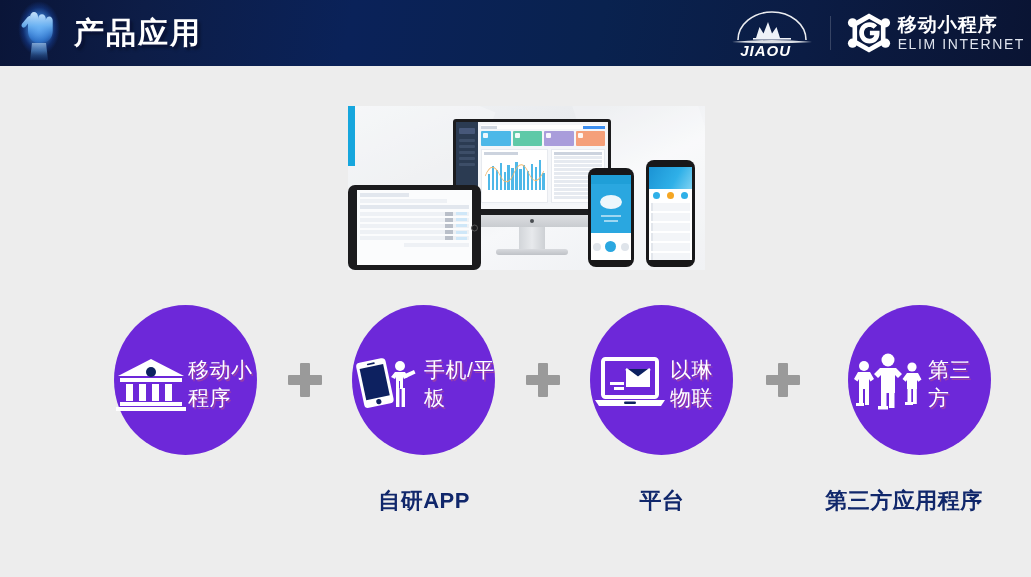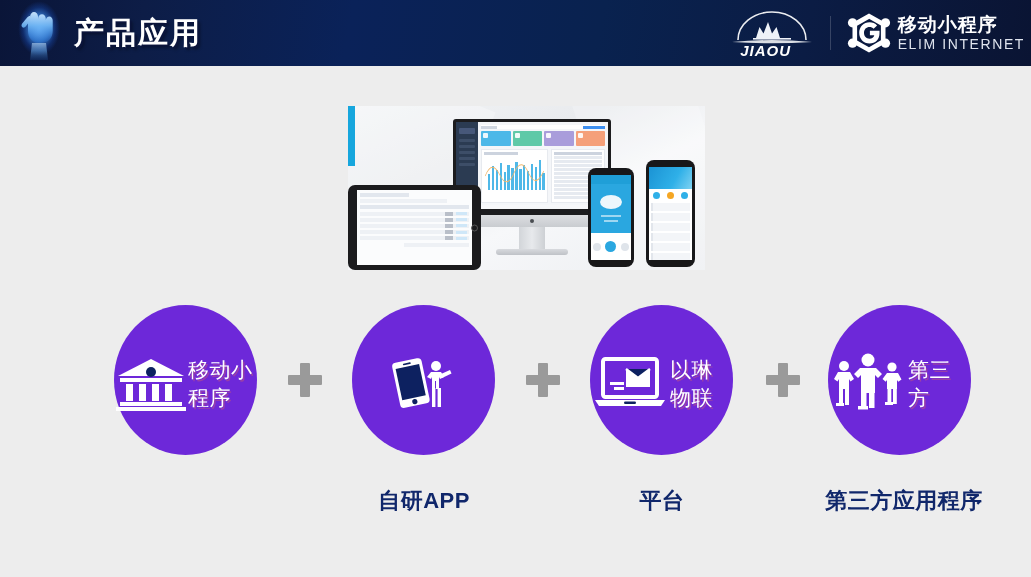--- a/index.html
+++ b/index.html
@@ -379,20 +379,21 @@
             <rect x="19" y="6.5" width="8" height="1.6" rx=".8" fill="#0d2160"></rect>
             <circle cx="23" cy="46" r="2.6" fill="#0d2160"></circle>
           </g>
           <circle cx="48" cy="11" r="5" fill="#ffffff"></circle>
           <path fill="#ffffff" d="M43 17h10l3 5-4 2-1-2v12h-3V26h-1v8h-3V22l-1 2-4-2z"></path>
           <rect x="44" y="33" width="3.4" height="19" fill="#ffffff"></rect>
           <rect x="49.6" y="33" width="3.4" height="19" fill="#ffffff"></rect>
           <path fill="#ffffff" d="M53 19l9-4 1.5 3.4L54 23z"></path>
         </svg>
       </div>
+      <div class="cap">手机/平板</div>
     </div>
   </div>
 
   <div class="plus" style="left:526px; top:58px;"></div>
 
   <div class="node" style="left:590px;">
     <div class="ellipse">
       <div class="ico">
         <svg width="80" height="54" viewBox="0 0 80 54" aria-hidden="true">
           <rect x="13" y="2" width="54" height="38" rx="2.5" fill="none" stroke="#ffffff" stroke-width="4"></rect>
@@ -403,21 +404,21 @@
           <path fill="#ffffff" d="M5 43h70l-4 6H9z"></path>
           <rect x="34" y="44.5" width="12" height="2.6" rx="1.3" fill="#0d2160"></rect>
         </svg>
       </div>
       <div class="cap">以琳物联</div>
     </div>
   </div>
 
   <div class="plus" style="left:766px; top:58px;"></div>
 
-  <div class="node" style="left:828px;">
+  <div class="node" style="left:848px;">
     <div class="ellipse">
       <div class="ico">
         <svg width="80" height="58" viewBox="0 0 80 58" aria-hidden="true">
 
           <circle cx="16" cy="13" r="5" fill="#ffffff"></circle>
           <path fill="#ffffff" d="M10 19h12l4 7-3.5 2.5L21 26v10h-10V26l-1.5 2.5L6 26z"></path>
           <rect x="11" y="36" width="4" height="16" fill="#ffffff"></rect>
           <rect x="17" y="36" width="4" height="16" fill="#ffffff"></rect>
           <path fill="#ffffff" d="M8 50h8v3H8z"></path>
 

